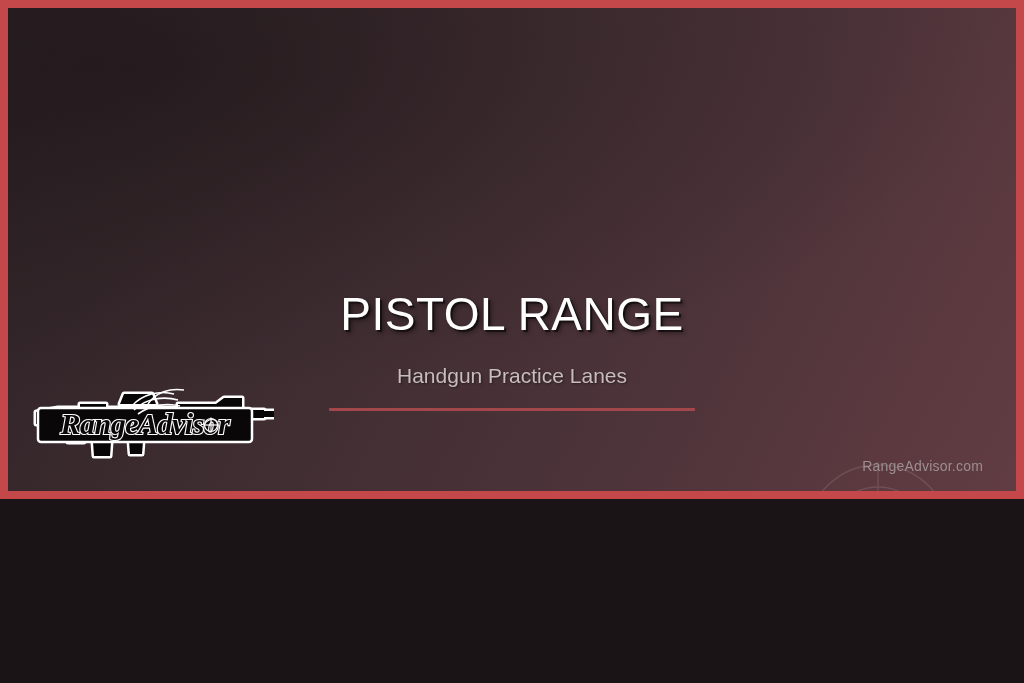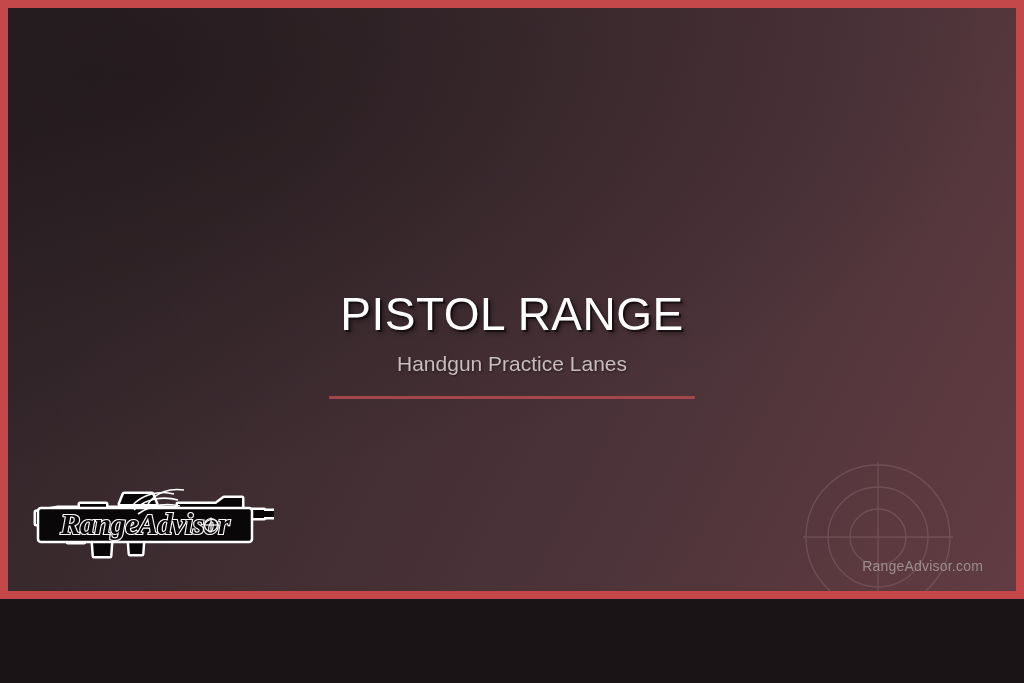--- a/index.html
+++ b/index.html
@@ -12,21 +12,21 @@
     width: 1024px;
     height: 683px;
     overflow: hidden;
     font-family: "Liberation Sans", sans-serif;
   }
 
   
   .slide {
     position: relative;
     width: 1024px;
-    height: 599px;
+    height: 499px;
     box-sizing: border-box;
     border: 8px solid #c4474a;
     background: #3a2b2e;
     overflow: hidden;
   }
 
   
   .slide-bg {
     position: absolute;
     inset: 0;
@@ -72,21 +72,21 @@
     margin: 0;
     font-size: 46px;
     font-weight: 400;
     letter-spacing: 0.5px;
     color: #ffffff;
     line-height: 1.0;
     text-shadow: 2px 2px 0 rgba(22,14,16,0.92),
                  3px 3px 4px rgba(12,7,9,0.55);
   }
   .slide-subtitle {
-    margin: 16px 0 0 0;
+    margin: 28px 0 0 0;
     font-size: 21px;
     font-weight: 400;
     color: #c7bcbe;
     line-height: 1.0;
     text-shadow: 1px 1px 2px rgba(20,12,14,0.55);
   }
   .title-rule {
     width: 366px;
     height: 3px;
     margin: 22px auto 0 auto;

